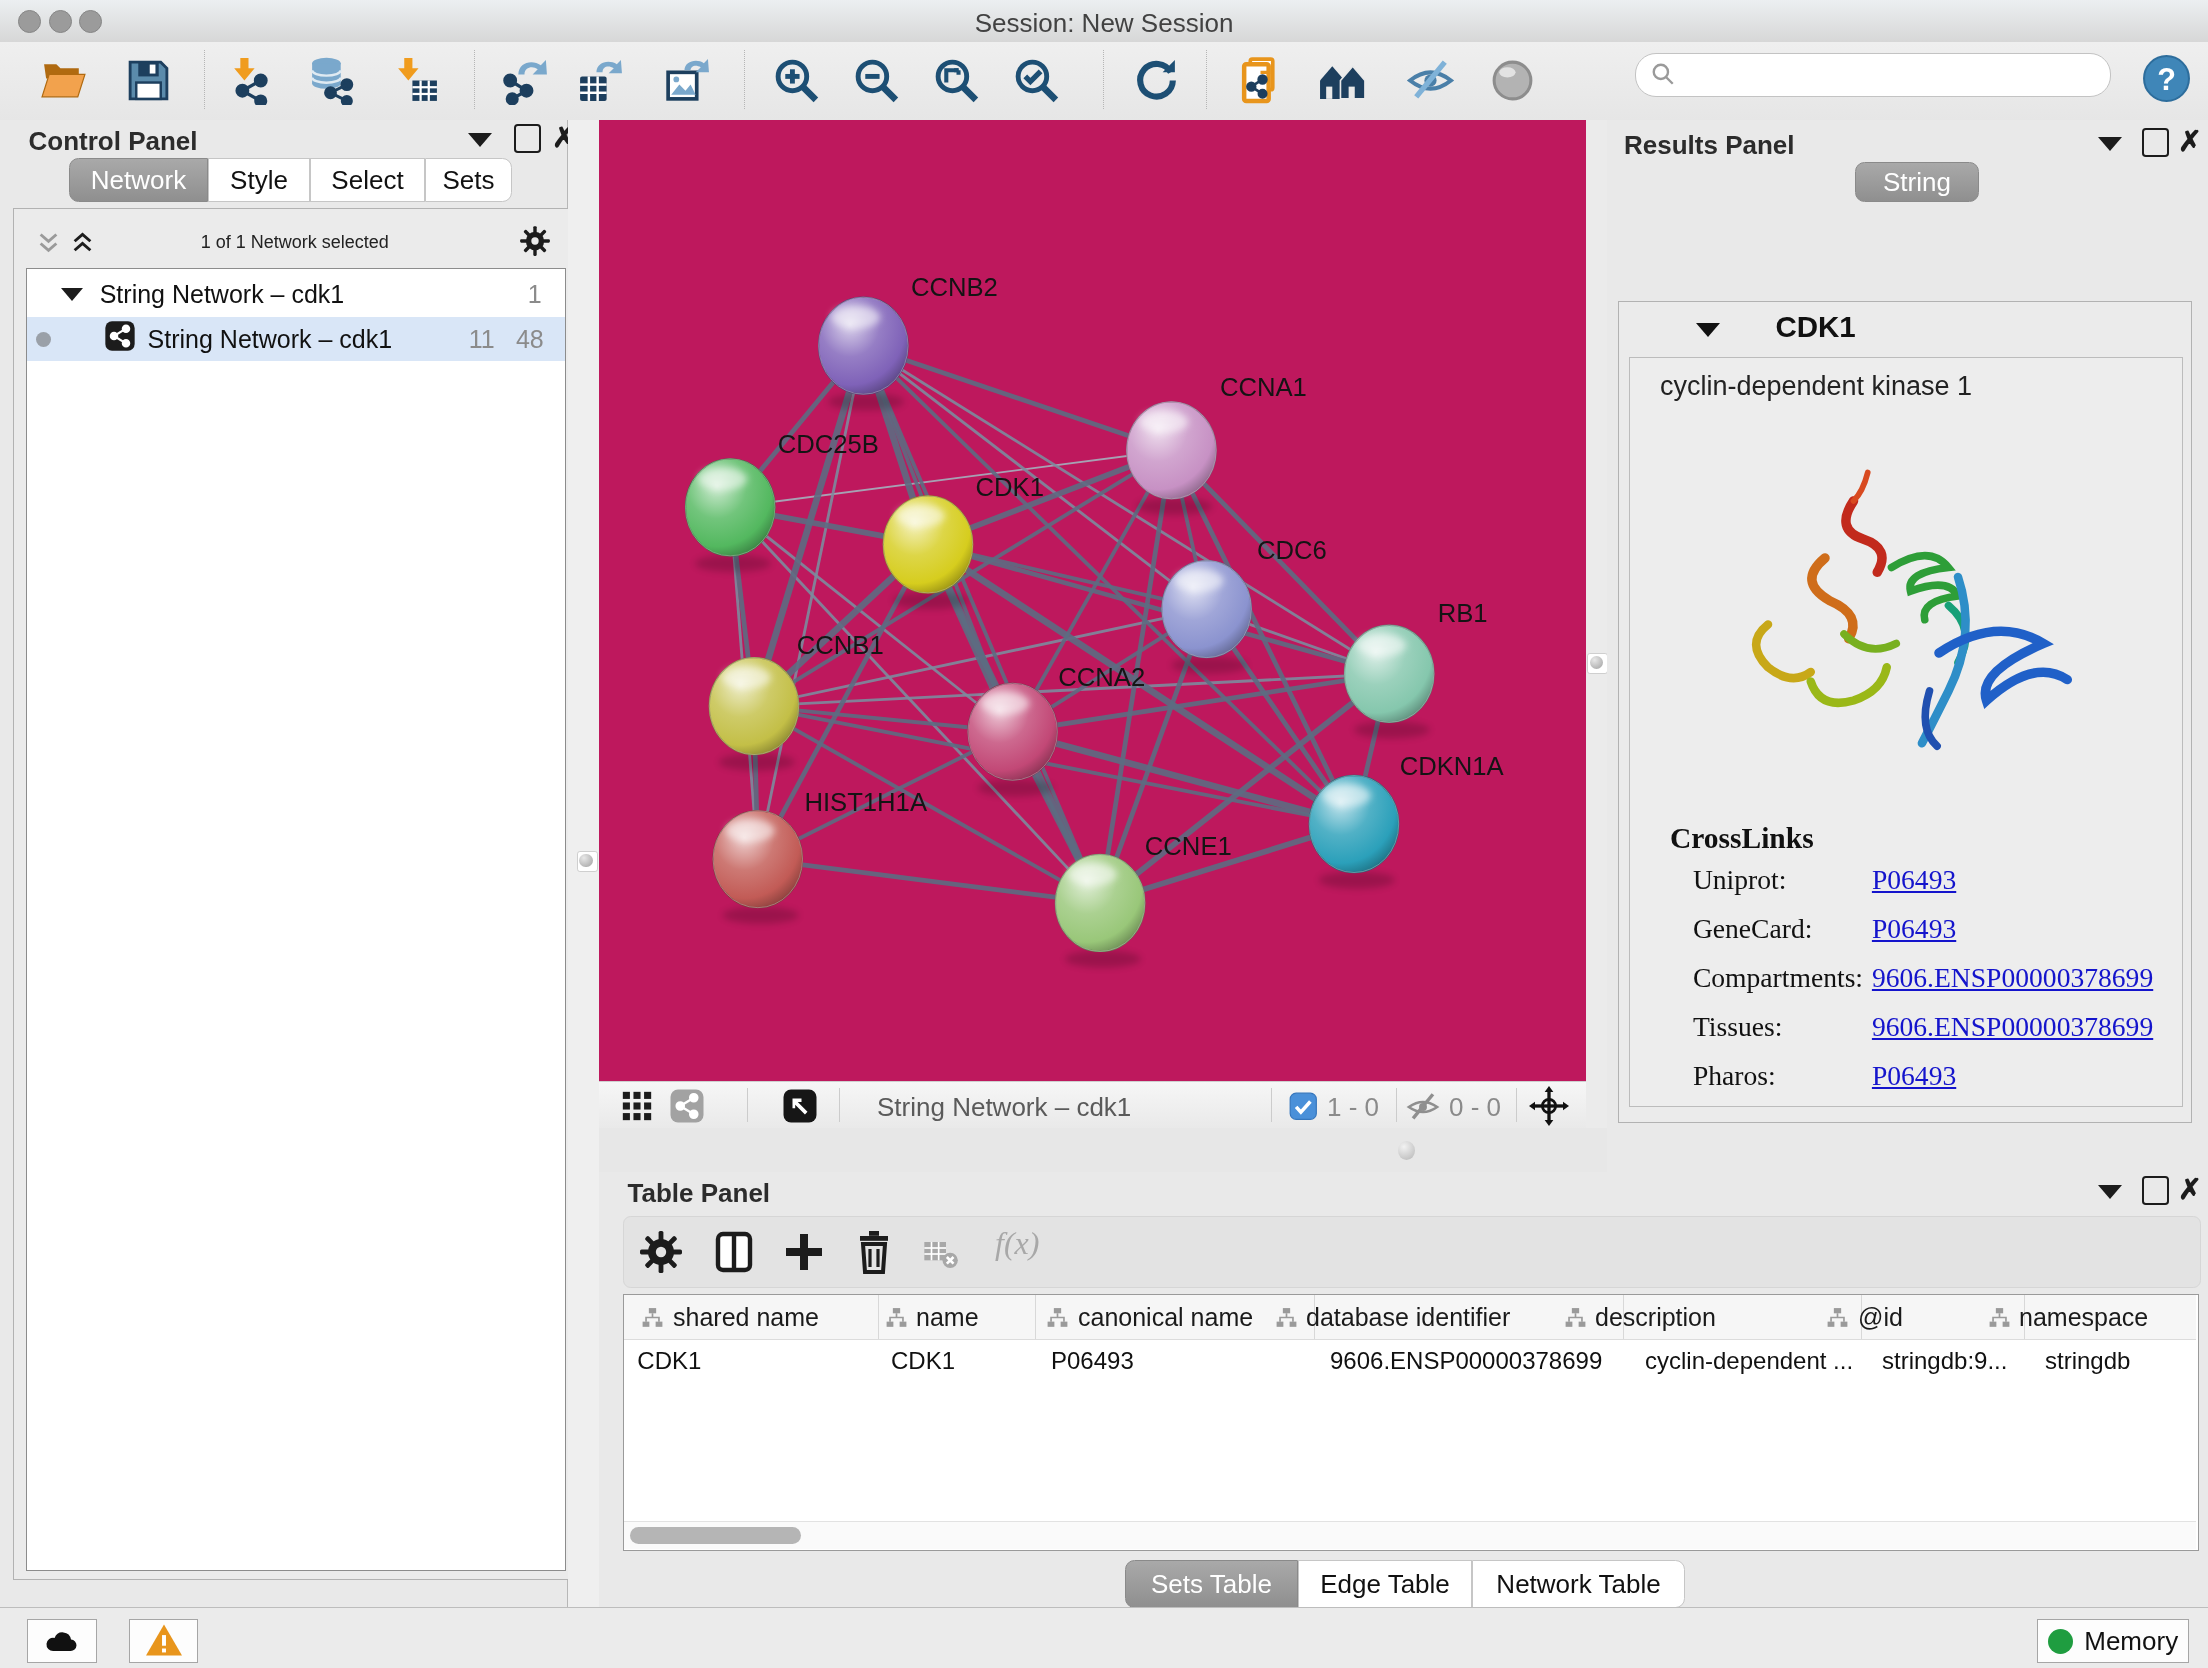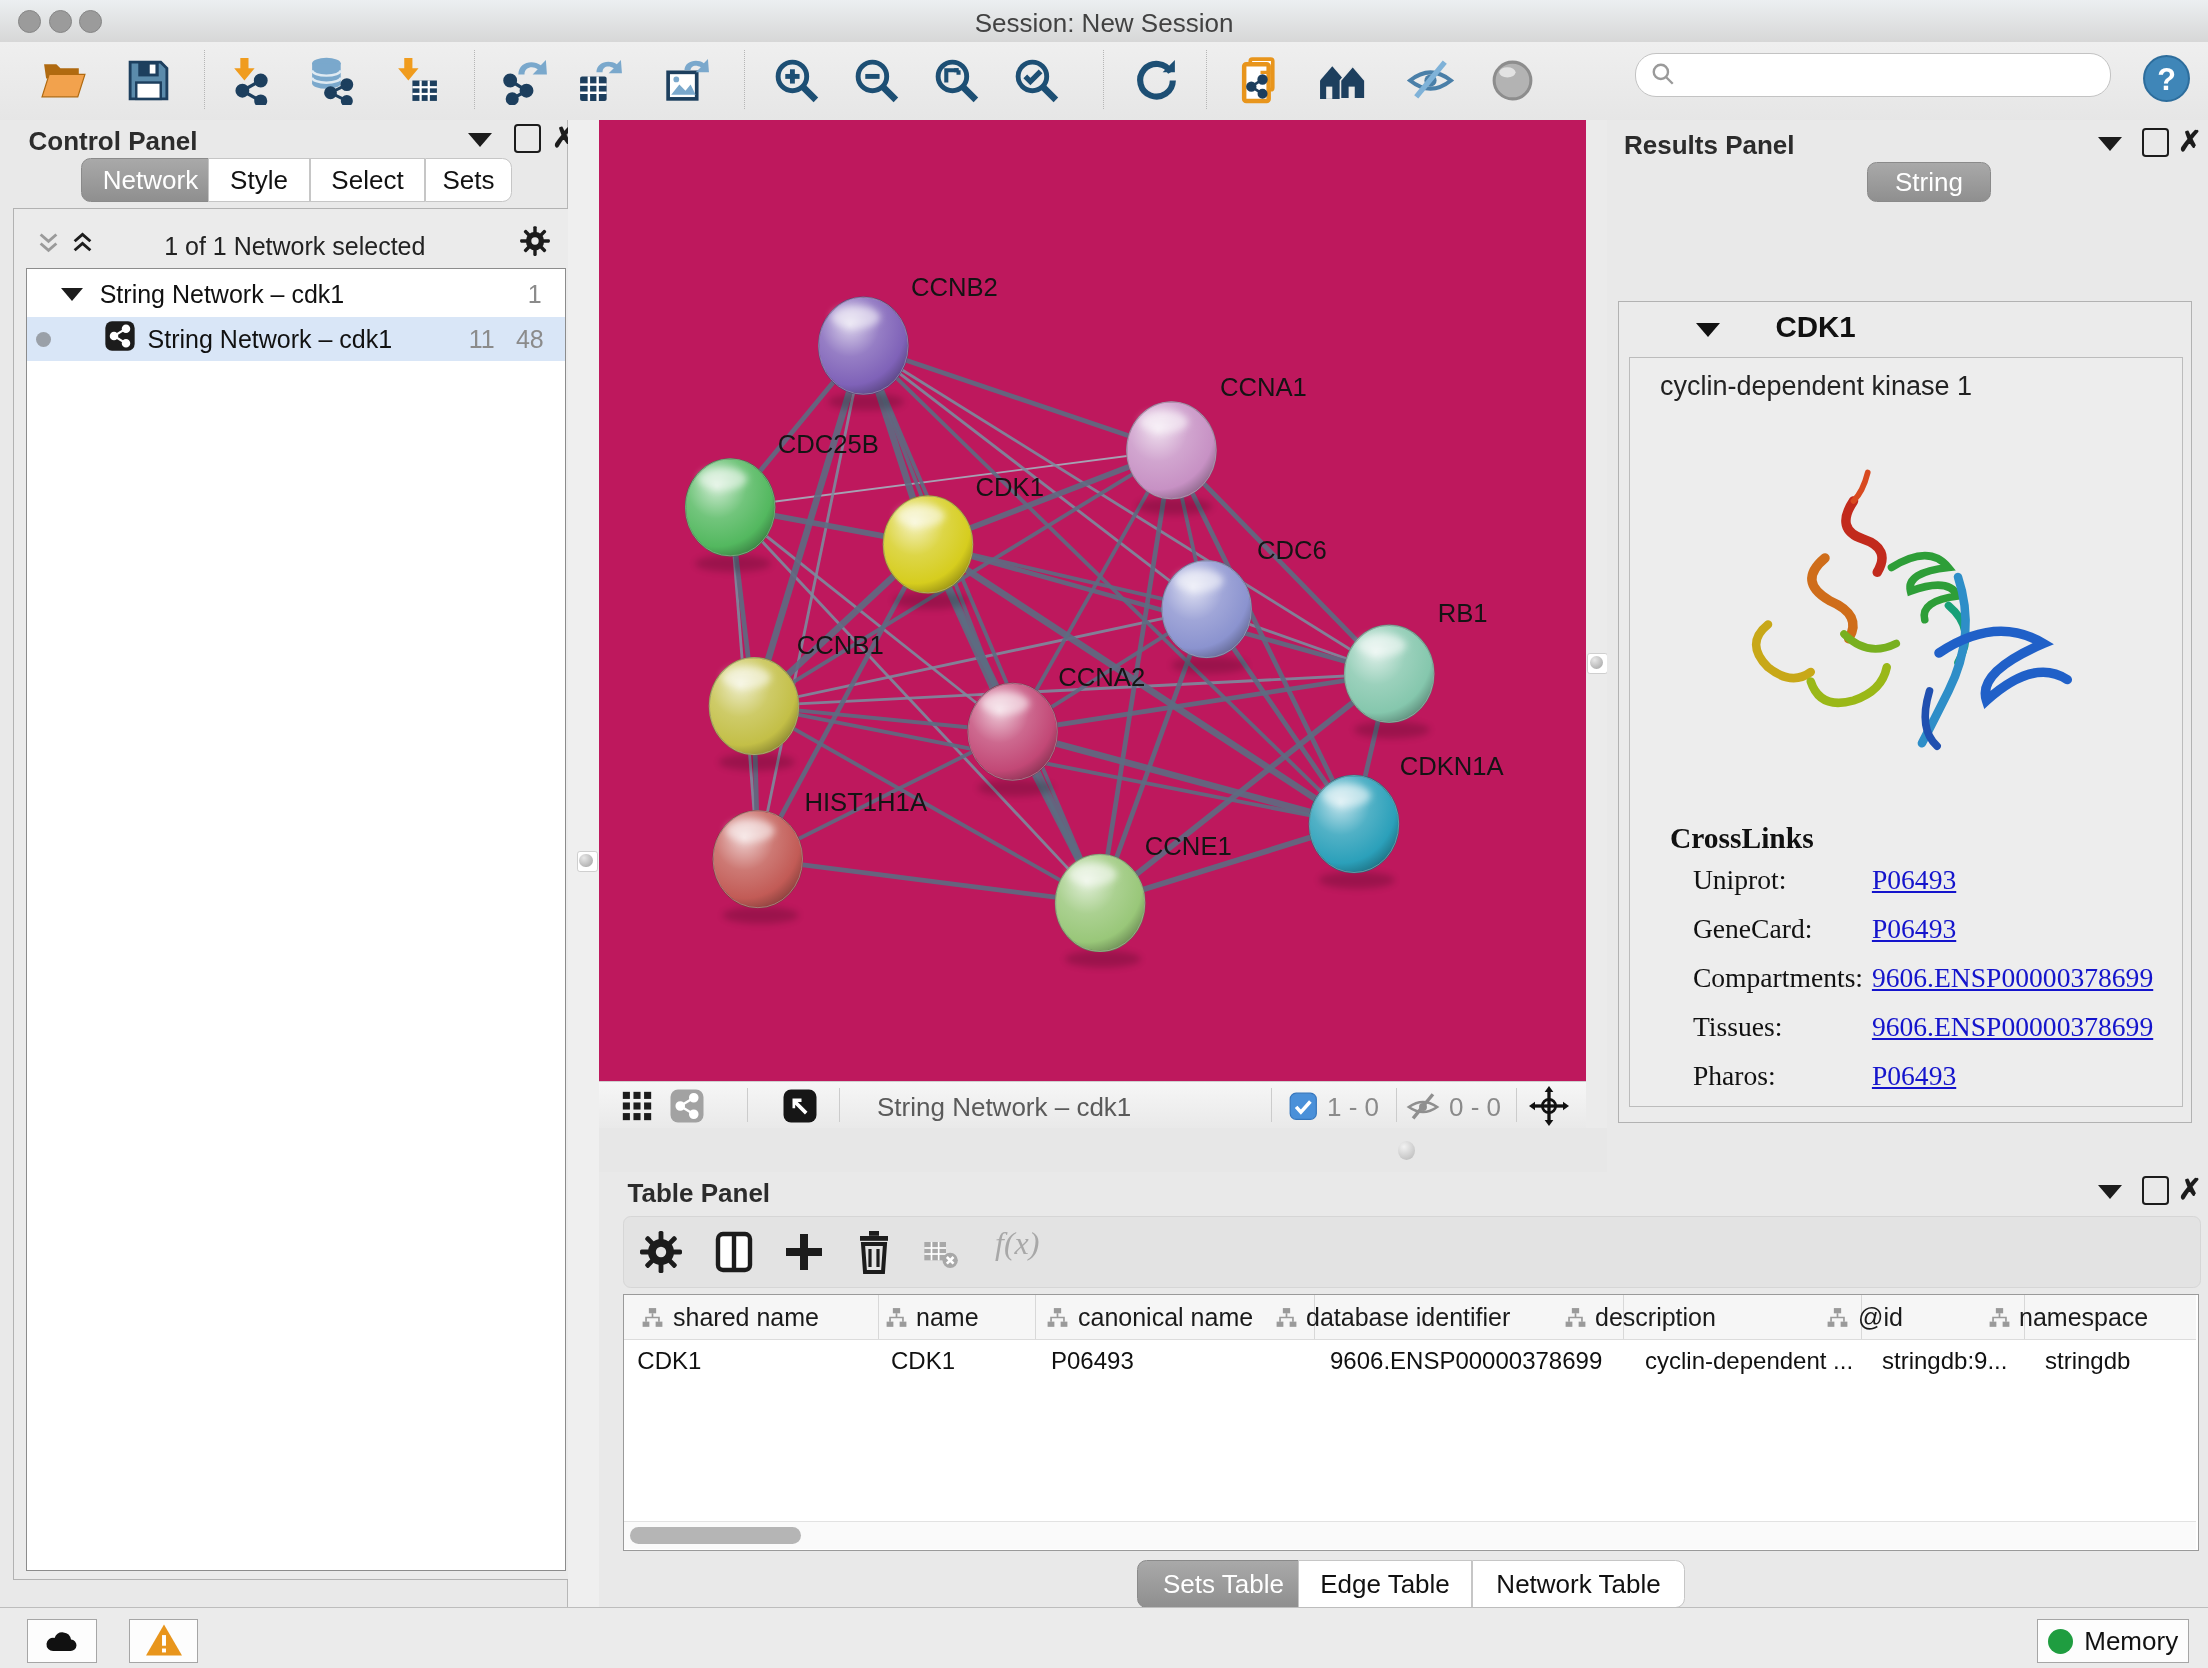--- a/index.html
+++ b/index.html
@@ -20,21 +20,21 @@
     border-radius:21px;}
   .searchbox svg{width:28.5px;height:28.5px;position:absolute;left:13.3px;top:6.7px;}
   
   .paneltitle{font-size:26px;color:#2c2c2c;font-weight:bold;}
   .pcaret{width:0;height:0;border-left:12.4px solid transparent;border-right:12.4px solid transparent;
     border-top:14.3px solid #1c1c1c;}
   .pbox{width:23px;height:25px;border:2.9px solid #1c1c1c;border-radius:3.8px;}
   .px{font-size:28.5px;font-weight:bold;color:#1c1c1c;line-height:25px;}
   .tab{height:44px;border:1px solid #c6c6c6;background:#fff;color:#111;font-size:26px;
     display:flex;align-items:center;justify-content:center;box-sizing:border-box;}
-  .tab.active{background:linear-gradient(#a9a9a9,#8f8f8f);color:#fff;border-color:#8a8a8a;margin-left:12px;}
+  .tab.active{background:linear-gradient(#a9a9a9,#8f8f8f);color:#fff;border-color:#8a8a8a;}
   .roundl{border-radius:9.5px 0 0 9.5px;}  .roundr{border-radius:0 9.5px 9.5px 0;}
   .roundall{border-radius:9.5px;}
   
   .cp-contentbox{left:13.3px;top:207px;width:561px;height:1370px;background:#ebebeb;border:1px solid #b2b2b2;}
   .cp-row{left:0;width:100%;height:44px;font-size:25px;color:#111;display:flex;align-items:center;}
   .count{color:#8b8b8b;}
   
   .netcanvas{left:599px;top:120px;width:987px;height:962px;background:#be185d;}
   .netbar{left:599px;top:1081px;width:987px;height:47px;background:linear-gradient(#f6f6f6,#e9e9e9);
     border-top:1px solid #cfcfcf;}
@@ -242,21 +242,21 @@
             <path d="M5,4 l7,6 7,-6"></path>
             <path d="M5,12 l7,6 7,-6"></path>
           </g>
         </svg></span>
     <span class="abs" style="left:55px;top:21px"><svg width="27" height="27" viewBox="0 0 24 24">
           <g fill="none" stroke="#1c1c1c" stroke-width="2.6">
             <path d="M5,10 l7,-6 7,6"></path>
             <path d="M5,18 l7,-6 7,6"></path>
           </g>
         </svg></span>
-    <span class="abs" style="left:0;top:23px;width:561px;text-align:center;font-size:25px;color:#222">1 of 1 Network selected</span>
+    <span class="abs" style="left:0;top:23px;width:561px;text-align:center;font-size:18px;color:#222">1 of 1 Network selected</span>
     <span class="abs" style="left:504px;top:15px"><svg width="34" height="34" viewBox="0 0 24 24">
           <g fill="#1c1c1c">
             <rect x="10.8" y="1.5" width="2.4" height="5" rx="0.8"></rect>
             <rect x="10.8" y="1.5" width="2.4" height="5" rx="0.8" transform="rotate(45 12 12)"></rect>
             <rect x="10.8" y="1.5" width="2.4" height="5" rx="0.8" transform="rotate(90 12 12)"></rect>
             <rect x="10.8" y="1.5" width="2.4" height="5" rx="0.8" transform="rotate(135 12 12)"></rect>
             <rect x="10.8" y="1.5" width="2.4" height="5" rx="0.8" transform="rotate(180 12 12)"></rect>
             <rect x="10.8" y="1.5" width="2.4" height="5" rx="0.8" transform="rotate(225 12 12)"></rect>
             <rect x="10.8" y="1.5" width="2.4" height="5" rx="0.8" transform="rotate(270 12 12)"></rect>
             <rect x="10.8" y="1.5" width="2.4" height="5" rx="0.8" transform="rotate(315 12 12)"></rect>

